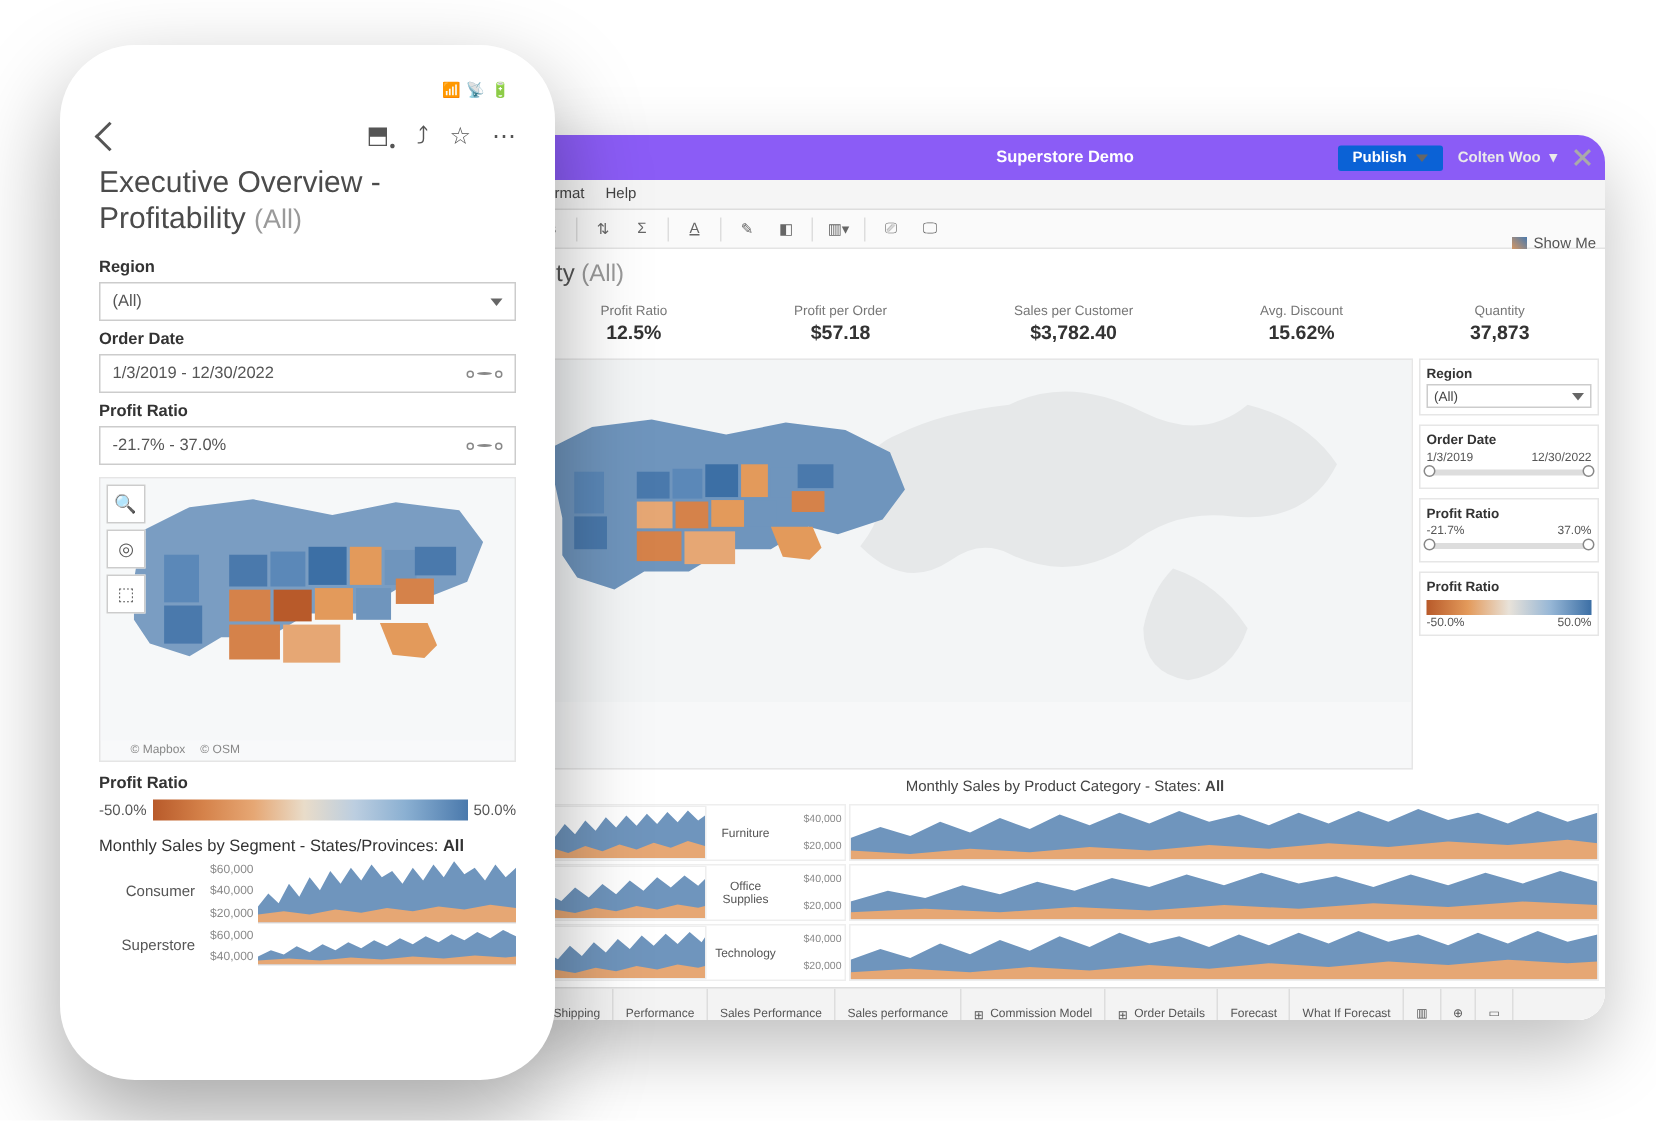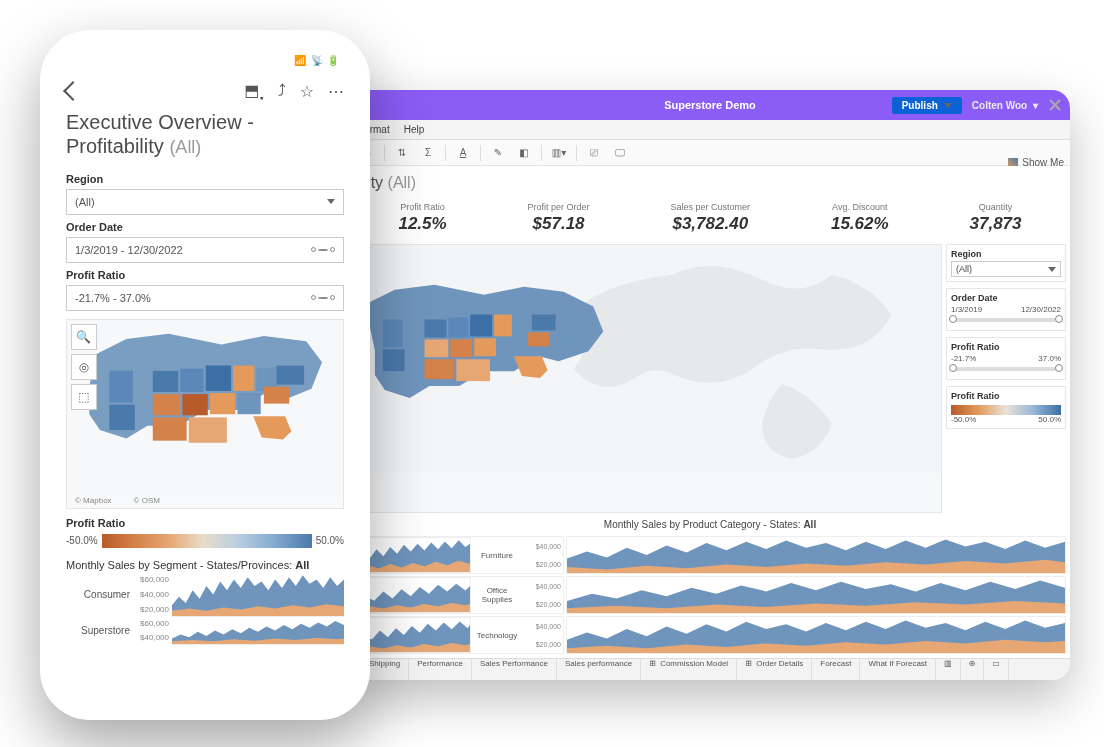--- a/index.html
+++ b/index.html
@@ -79,21 +79,21 @@
   .dash-header-cut{
     font-size: 16px; color:#555; padding: 8px 10px;
   }
   .dash-header-cut .all{ color:#999; font-weight:400;}
 
   .kpi-row{
     display:flex; justify-content:space-around; padding: 2px 8px 10px 8px;
   }
   .kpi{ text-align:center;}
   .kpi-label{ font-size:9px; color:#777;}
-  .kpi-value{ font-size:17px; font-weight:600; color:#333; margin-top:2px;font-style:italic;}
+  .kpi-value{ font-size:13px; font-weight:600; color:#333; margin-top:2px;}
 
   .desk-mid{
     flex:1; display:flex; gap:4px; padding: 0 4px;
   }
   .map-area{
     flex:1; border:1px solid #e6e6e6;
     position:relative; background:#f7f8f9;
     overflow:hidden;
   }
   .side-filters{
@@ -144,21 +144,21 @@
     font-size:7px; color:#888; text-align:right; padding-right:2px;
   }
   .spark-left .mini{ flex:1; }
 
   .tabs-row{
     height:22px; background:#f3f3f3; border-top:1px solid #ddd;
     display:flex; align-items:center; font-size:8px; color:#555;
     gap:0; overflow:hidden;
   }
   .tab{
-    padding:0 8px; height:100%; display:flex; align-items:flex-start; border-right:1px solid #ddd; gap:3px;
+    padding:0 8px; height:100%; display:flex; align-items:flex-end; border-right:1px solid #ddd; gap:3px;
     white-space:nowrap;
   }
   .tab .ico{ width:8px;height:8px; display:inline-block;}
 
   
   .phone{
     position:absolute;
     top:30px; left:40px;
     width:330px; height:690px;
     background:#fff;
@@ -213,21 +213,21 @@
     overflow:hidden;
   }
   .map-tools{
     position:absolute; left:4px; top:4px; display:flex; flex-direction:column; gap:4px;
   }
   .map-tool{
     width:26px;height:26px;border:1px solid #ccc;background:#fff;display:flex;align-items:center;justify-content:center;
     font-size:12px;color:#555;
   }
   .map-attr{
-    position:absolute; left:8px; bottom:3px; font-size:8px; color:#888; display:flex; gap:22px;
+    position:absolute; left:20px; bottom:3px; font-size:8px; color:#888; display:flex; gap:10px;
   }
 
   .ph-legend{
     padding:8px 16px 0 16px;
   }
   .ph-legend-title{ font-size:11px; color:#333; font-weight:600;}
   .ph-legend-bar{
     margin-top:4px; height:16px;
     display:flex; align-items:center; gap:4px;
   }

